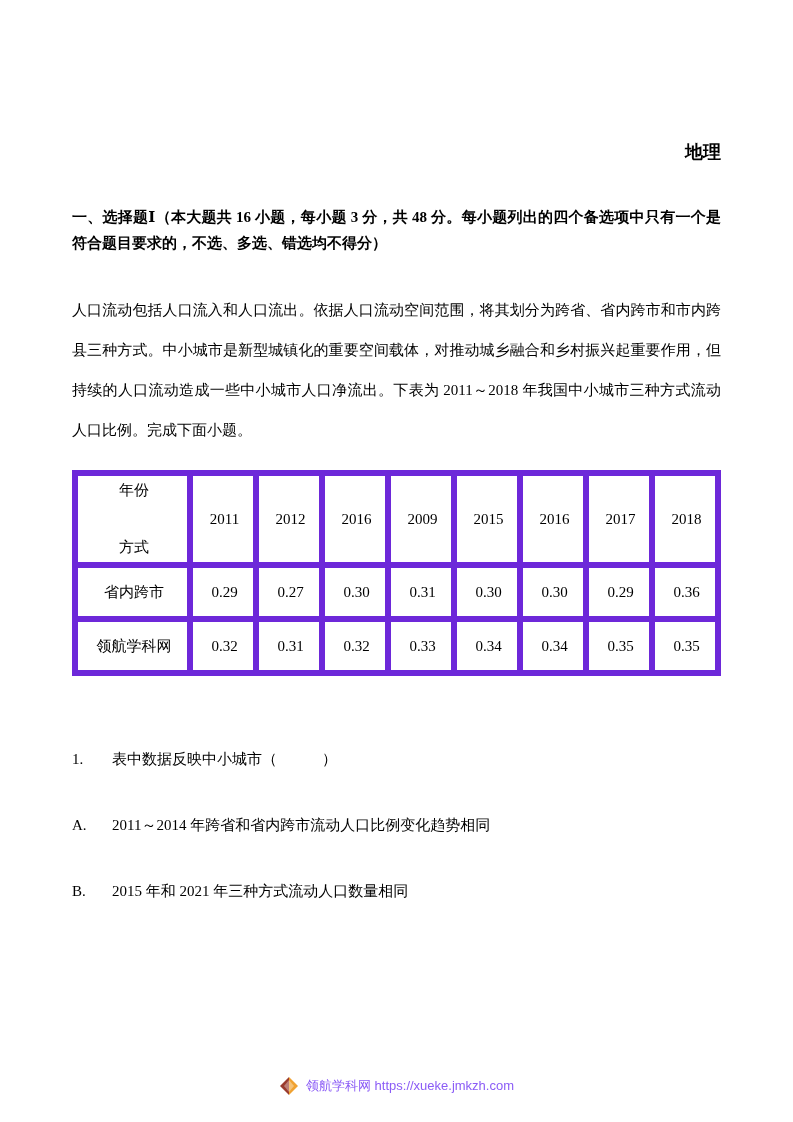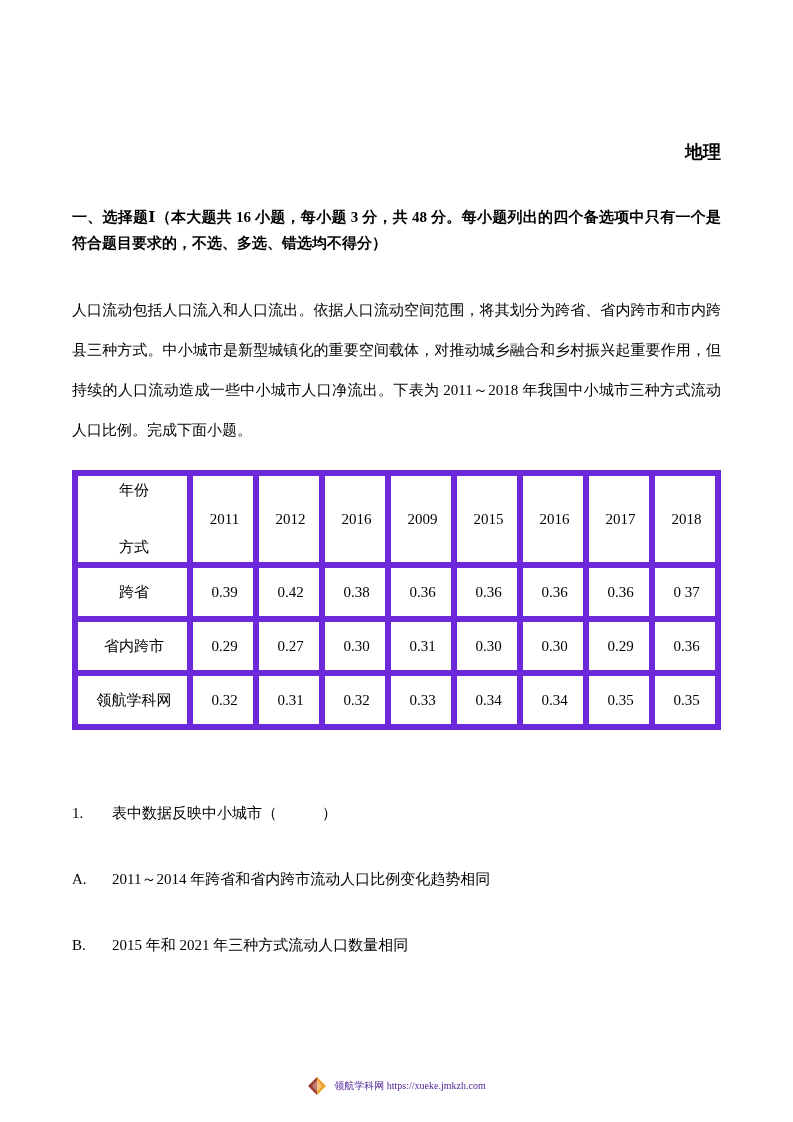--- a/index.html
+++ b/index.html
@@ -80,23 +80,23 @@
     position: absolute;
     left: 0;
     bottom: 26px;
     width: 100%;
     display: flex;
     align-items: center;
     justify-content: center;
     gap: 7px;
   }
   .footer-text {
-    font-size: 10px;
-    color: #4c1d95;
-    font-family: Liberation Serif, serif;
+    font-size: 13px;
+    color: #8b5cf6;
+    font-family: Liberation Sans, sans-serif;
   }
   .logo {
     width: 20px;
     height: 20px;
     display: inline-block;
   }
 </style>
 </head>
 <body>
 
@@ -130,31 +130,20 @@
           </div>
         </td>
         <td>2011</td>
         <td>2012</td>
         <td>2016</td>
         <td>2009</td>
         <td>2015</td>
         <td>2016</td>
         <td>2017</td>
         <td>2018</td>
-      </tr>
-      <tr class="data-row">
-        <td>跨省</td>
-        <td>0.39</td>
-        <td>0.42</td>
-        <td>0.38</td>
-        <td>0.36</td>
-        <td>0.36</td>
-        <td>0.36</td>
-        <td>0.36</td>
-        <td>0 37</td>
       </tr>
       <tr class="data-row">
         <td>省内跨市</td>
         <td>0.29</td>
         <td>0.27</td>
         <td>0.30</td>
         <td>0.31</td>
         <td>0.30</td>
         <td>0.30</td>
         <td>0.29</td>

